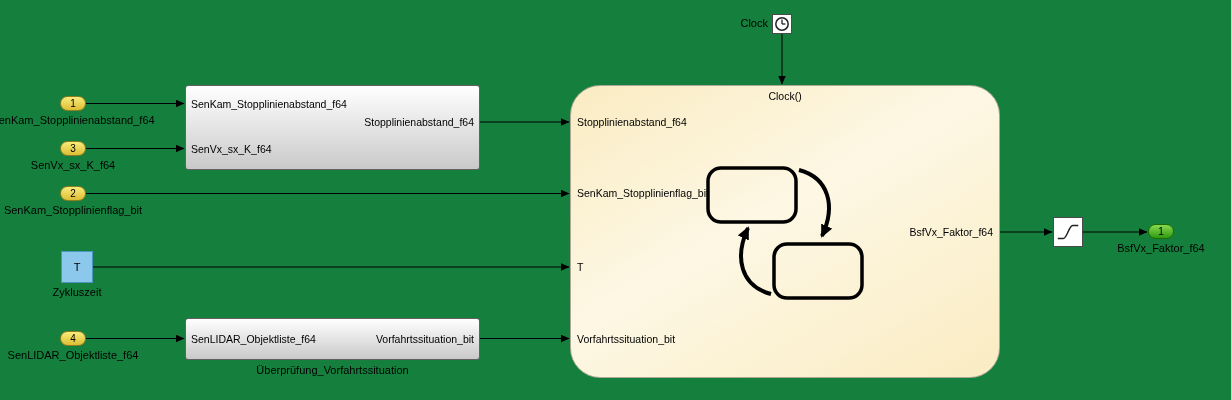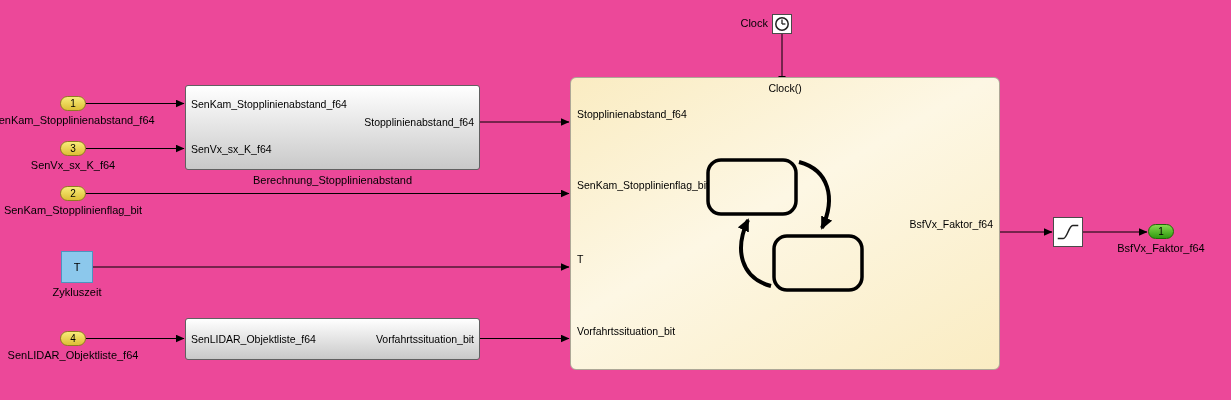--- a/index.html
+++ b/index.html
@@ -1,18 +1,18 @@
 <!DOCTYPE html>
 <html style="--inport-fill-top: #F8EC79; --inport-fill-bottom: #DDBE35; --inport-border: #8F7D20; --outport-fill-top: #86D94F; --outport-fill-bottom: #2F9B10; --outport-border: #1E6B05; --constant-fill: #8CC8EC; --constant-border: #4D94C0; --subsystem-fill-top: #FFFFFF; --subsystem-fill-bottom: #C9C9C9; --subsystem-border: #616161; --chart-fill-top: #FDF7E4; --chart-fill-bottom: #FAECC2; --chart-border: #ADA796; --line-color: #000000;"><head>
 <meta charset="utf-8">
 <style>
   * { margin:0; padding:0; box-sizing:border-box; }
   html,body { background:#ffffff; }
   .canvas {
-    position:relative; width:1231px; height:400px; background:#ec4899;
+    position:relative; width:1231px; height:400px; background:#15803d;
     font-family:"Liberation Sans", sans-serif; font-size:10.5px; color:#000;
     overflow:hidden;
   }
   .wires { position:absolute; left:0; top:0; width:1231px; height:400px; }
 
   .port-group { position:absolute; width:170px; display:flex; flex-direction:column; align-items:center; gap:3px; }
   .pill {
     width:26px; height:15px; border-radius:8px;
     display:flex; align-items:center; justify-content:center;
     font-size:10px; line-height:1;
@@ -31,22 +31,22 @@
   .ss-out { right:5px; }
   .name-label { position:absolute; font-size:11px; line-height:13px; text-align:center; white-space:nowrap; }
 
   .constant-block {
     width:32px; height:32px; background:var(--constant-fill);
     border:1px solid var(--constant-border);
     display:flex; align-items:center; justify-content:center; font-size:11px;
   }
 
   .chart {
-    position:absolute; left:570px; top:77px; width:430px; height:293px;
-    border:1.5px solid var(--chart-border); border-radius:6px;
+    position:absolute; left:570px; top:85px; width:430px; height:293px;
+    border:1.5px solid var(--chart-border); border-radius:30px;
     background:linear-gradient(150deg, var(--chart-fill-bottom) 0%, var(--chart-fill-top) 45%, var(--chart-fill-bottom) 100%);
   }
   .chart-port { position:absolute; font-size:10.5px; line-height:13px; white-space:nowrap; }
   .chart-trigger { position:absolute; top:4px; left:0; width:100%; text-align:center; font-size:10.5px; line-height:13px; }
   .state-svg { position:absolute; left:125px; top:68px; }
 
   .clock-block {
     position:absolute; left:772px; top:14px; width:20px; height:20px;
     background:#fff; border:1px solid #4a4a4a;
     display:flex; align-items:center; justify-content:center;
@@ -119,26 +119,26 @@
       <span>T</span>
     </div>
     <div class="port-caption">Zykluszeit</div>
   </div>
 
   <div class="subsystem" style="left:185px; top:85px; width:295px; height:85px;">
     <span class="ss-port ss-in" style="top:12px;">SenKam_Stopplinienabstand_f64</span>
     <span class="ss-port ss-in" style="top:57px;">SenVx_sx_K_f64</span>
     <span class="ss-port ss-out" style="top:30px;">Stopplinienabstand_f64</span>
   </div>
-  <div class="name-label" style="left:185px; top:174px; width:295px;">Berechnung_Stopplinienabstand</div>
 
   <div class="subsystem" style="left:185px; top:318px; width:295px; height:42px;">
     <span class="ss-port ss-in" style="top:14px;">SenLIDAR_Objektliste_f64</span>
     <span class="ss-port ss-out" style="top:14px;">Vorfahrtssituation_bit</span>
   </div>
+  <div class="name-label" style="left:185px; top:364px; width:295px;">Überprüfung_Vorfahrtssituation</div>
 
   <div class="chart">
     <div class="chart-trigger">Clock()</div>
     <span class="chart-port" style="left:6px; top:30px;">Stopplinienabstand_f64</span>
     <span class="chart-port" style="left:6px; top:101px;">SenKam_Stopplinienflag_bit</span>
     <span class="chart-port" style="left:6px; top:175px;">T</span>
     <span class="chart-port" style="left:6px; top:247px;">Vorfahrtssituation_bit</span>
     <span class="chart-port" style="right:6px; top:140px;">BsfVx_Faktor_f64</span>
     <svg class="state-svg" width="190" height="160" viewBox="0 0 190 160">
       <rect x="12" y="14" width="88" height="54" rx="13" fill="none" stroke="#000" stroke-width="3.5"></rect>

